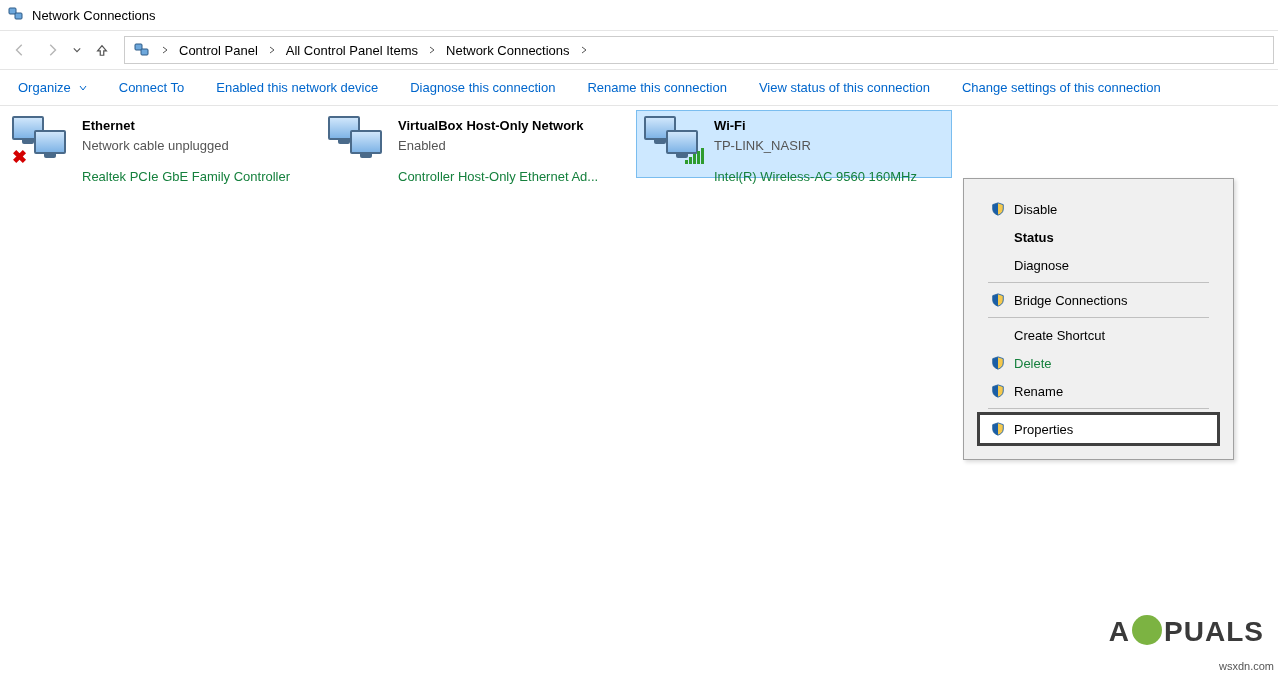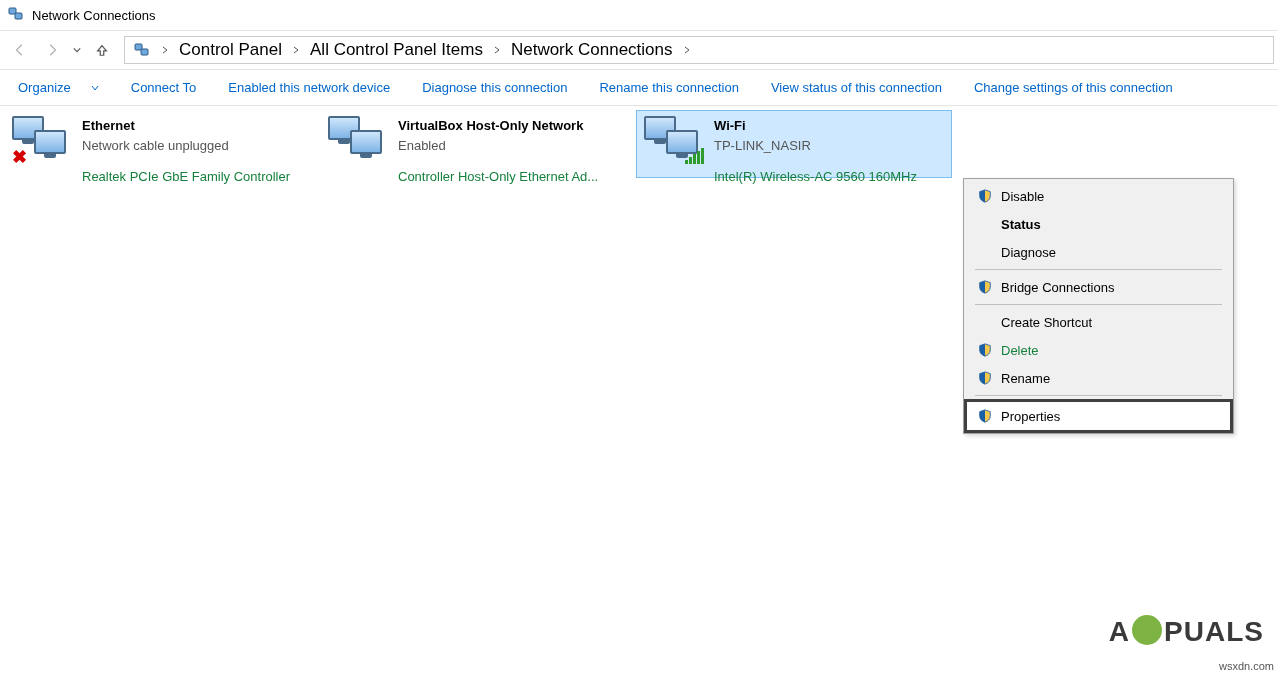--- a/index.html
+++ b/index.html
@@ -7,44 +7,44 @@
 
   
   .titlebar { height: 30px; display: flex; align-items: center; padding: 0 8px; gap: 8px; }
   .titlebar .title { font-size: 13px; color: #000; }
 
   
   .navrow { height: 40px; display: flex; align-items: center; padding: 0 4px; border-top: 1px solid #e5e5e5; border-bottom: 1px solid #e5e5e5; }
   .navbtn { width: 32px; height: 32px; display:flex;align-items:center;justify-content:center;color:#888; }
   .navbtn.disabled { color:#b5b5b5; }
   .navbtn svg { width:14px;height:14px; }
-  .breadcrumb { flex: 1; height: 28px; border: 1px solid #ccc; margin-left: 6px; display: flex; align-items: center; padding: 0 6px; gap: 2px; font-size:17px; color:#000; background:#fff; }
+  .breadcrumb { flex: 1; height: 28px; border: 1px solid #ccc; margin-left: 6px; display: flex; align-items: center; padding: 0 6px; gap: 2px; font-size:13px; color:#000; background:#fff; }
   .breadcrumb .bc-icon { width: 22px; display:flex;align-items:center;justify-content:center; }
   .breadcrumb .chev { color:#555; padding:0 6px; height:100%; display:flex;align-items:center; }
   .breadcrumb .chev svg{width:8px;height:8px;}
   .breadcrumb .seg { padding: 0 2px; height:100%; display:flex;align-items:center; }
 
   
   .toolbar { height: 36px; display:flex; align-items:center; padding-left:18px; gap:32px; border-bottom:1px solid #e5e5e5; font-size:13px; }
-  .toolbar .tool { color:#0066cc; cursor:default; white-space:nowrap; display:flex;align-items:center;gap:20px;}
+  .toolbar .tool { color:#0066cc; cursor:default; white-space:nowrap; display:flex;align-items:center;gap:8px;}
   .toolbar .tool.overflow { overflow:hidden; }
   .toolbar .tool .drop svg{width:8px;height:8px;}
 
   
   .content { position:relative; padding: 4px; display:flex; align-items:flex-start; }
   .conn { width: 316px; height: 68px; display:flex; align-items:flex-start; padding:6px 8px; gap:10px; }
   .conn.selected { background:#cde8ff; border:1px solid #7abdef; padding:5px 7px; }
   .conn .icon { width: 60px; height: 56px; position:relative; flex-shrink:0; }
   .conn .text { display:flex;flex-direction:column; line-height:1.5; font-size:13px; }
   .conn .text .name { color:#000;font-weight:bold; }
   .conn .text .status { color:#555; }
   .conn .text .adapter { color:#15803d; white-space:nowrap; overflow:hidden; text-overflow:ellipsis; max-width: 230px; margin-top: 12px; }
 
   
-  .ctxmenu { position:absolute; left:963px; top:178px; width:271px; background:#f0f0f0; border:1px solid #a0a0a0; padding:3px; font-size:13px; box-shadow:2px 2px 4px rgba(0,0,0,0.15); }
+  .ctxmenu { position:absolute; left:963px; top:178px; width:271px; background:#f0f0f0; border:1px solid #a0a0a0; padding:16px; font-size:13px; box-shadow:2px 2px 4px rgba(0,0,0,0.15); }
   .ctxmenu .row { height:28px; display:flex; align-items:center; padding:0 8px; gap:6px; }
   .ctxmenu .row .icon { width:20px; display:flex;align-items:center;justify-content:center; }
   .ctxmenu .row .label { flex:1; }
   .ctxmenu .row.disabled .label { color:#15803d; }
   .ctxmenu .row.bold .label { font-weight:600; }
   .ctxmenu .sep { height:1px; background:#c0c0c0; margin:3px 8px; }
   .ctxmenu .highlight-wrap { border:3px solid #404040; margin:0 -3px -3px -3px; }
   .ctxmenu .highlight-wrap .row { background:#fff; }
 
   

